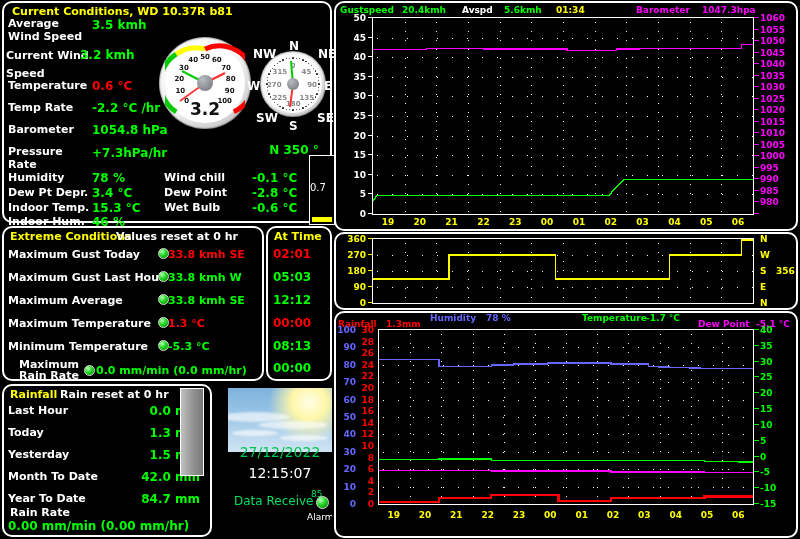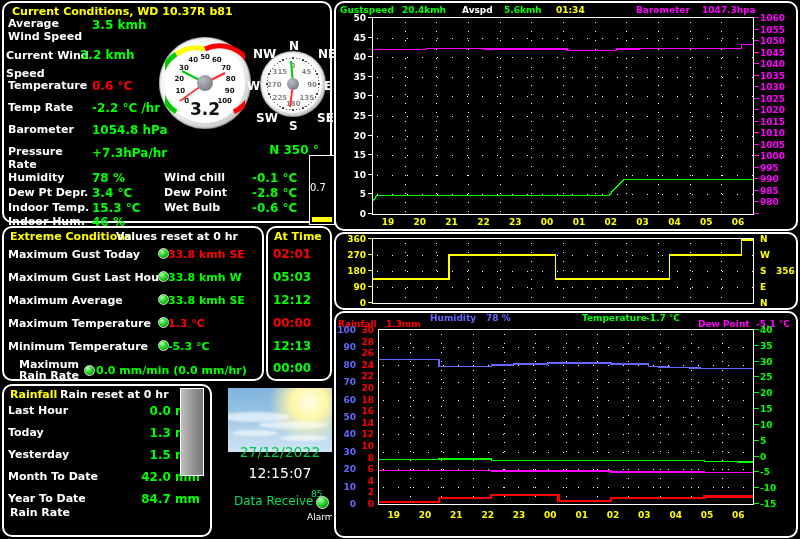--- a/index.html
+++ b/index.html
@@ -321,21 +321,21 @@
       </div>
   </div>
 
   <div class="panel" id="attime-panel">
     <div class="panel-title" id="attime-title">At Time</div>
     <div id="at-rows">
         <div class="at-row" style="top:19px; color:#ff0000;">02:01</div>
         <div class="at-row" style="top:42px; color:#00ff00;">05:03</div>
         <div class="at-row" style="top:65px; color:#00ff00;">12:12</div>
         <div class="at-row" style="top:88px; color:#ff0000;">00:00</div>
-        <div class="at-row" style="top:111px; color:#00ff00;">12:13</div>
+        <div class="at-row" style="top:111px; color:#00ff00;">08:13</div>
         <div class="at-row" style="top:133px; color:#00ff00;">00:00</div>
       </div>
   </div>
 
   <div class="panel" id="rain-panel">
     <div class="panel-title" id="rain-title">Rainfall</div>
     <div id="rain-sub">Rain reset at 0 hr</div>
     <div id="rain-rows">
         <div class="rain-row" style="top:18px;">
           <div class="r-lbl">Last Hour</div>
@@ -352,20 +352,21 @@
         <div class="rain-row" style="top:84px;">
           <div class="r-lbl">Month To Date</div>
           <div class="r-val">42.0 mm</div>
         </div>
         <div class="rain-row" style="top:106px;">
           <div class="r-lbl">Year To Date</div>
           <div class="r-val">84.7 mm</div>
         </div>
       </div>
     <div id="rainrate-lbl">Rain Rate</div>
+    <div id="rainrate-val">0.00 mm/min (0.00 mm/hr)</div>
   </div>
   <div id="rain-scroll"></div>
 
   <div id="cam-panel">
     <div id="cam-img">
       <div class="cloud" style="left:-8px; top:24px; width:70px; height:10px;"></div>
       <div class="cloud" style="left:30px; top:33px; width:70px; height:8px;"></div>
       <div class="cloud" style="left:4px;  top:42px; width:46px; height:6px;"></div>
       <div class="cloud" style="left:52px; top:47px; width:48px; height:6px;"></div>
     </div>

